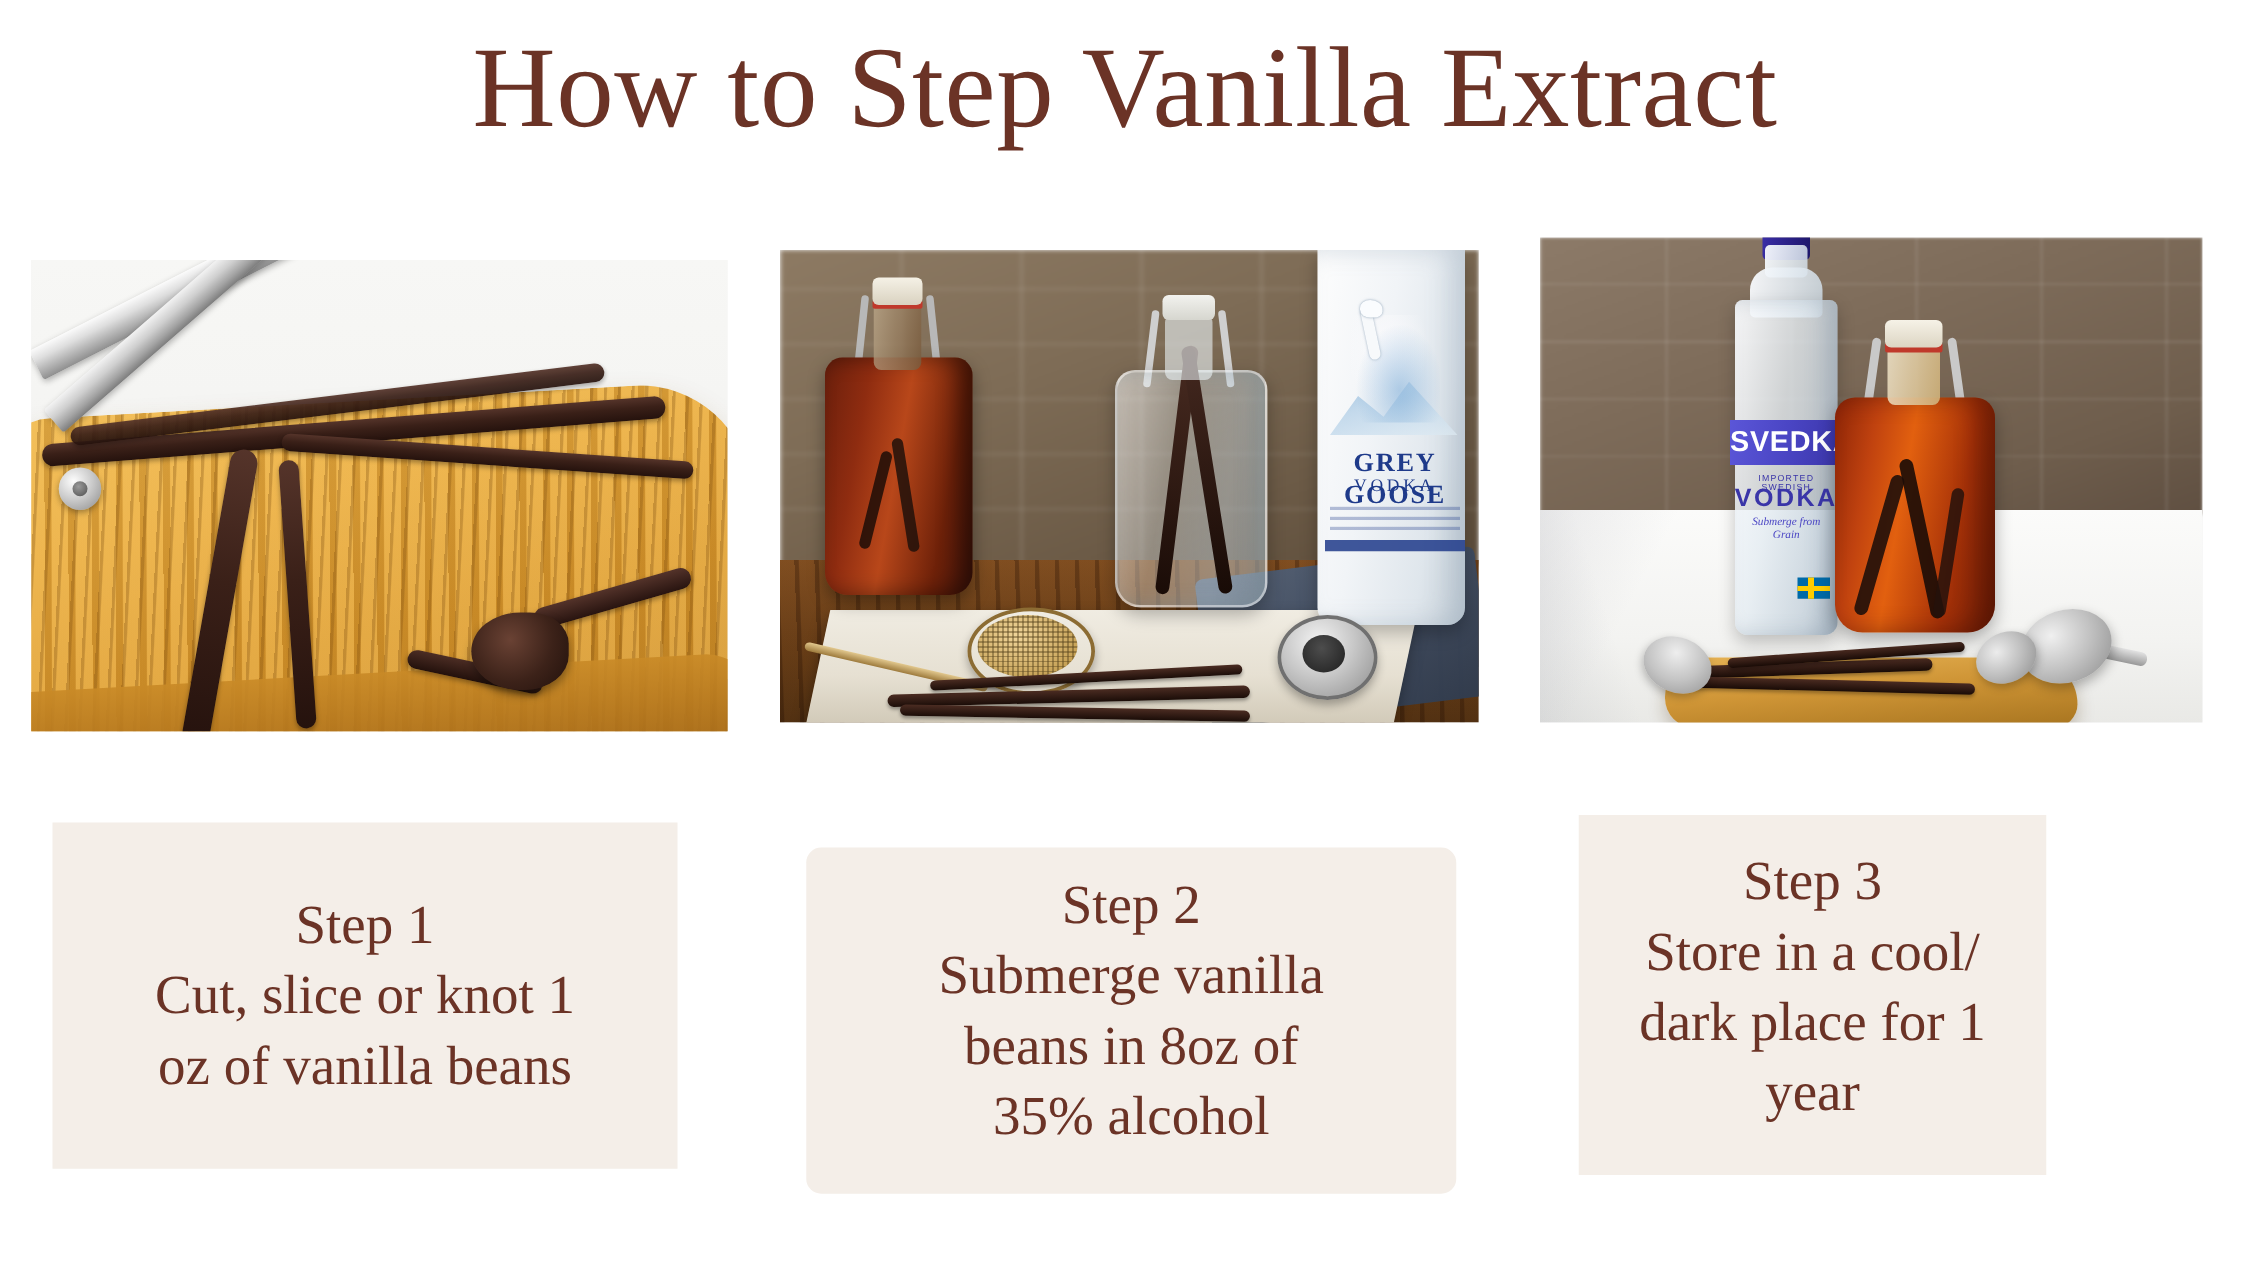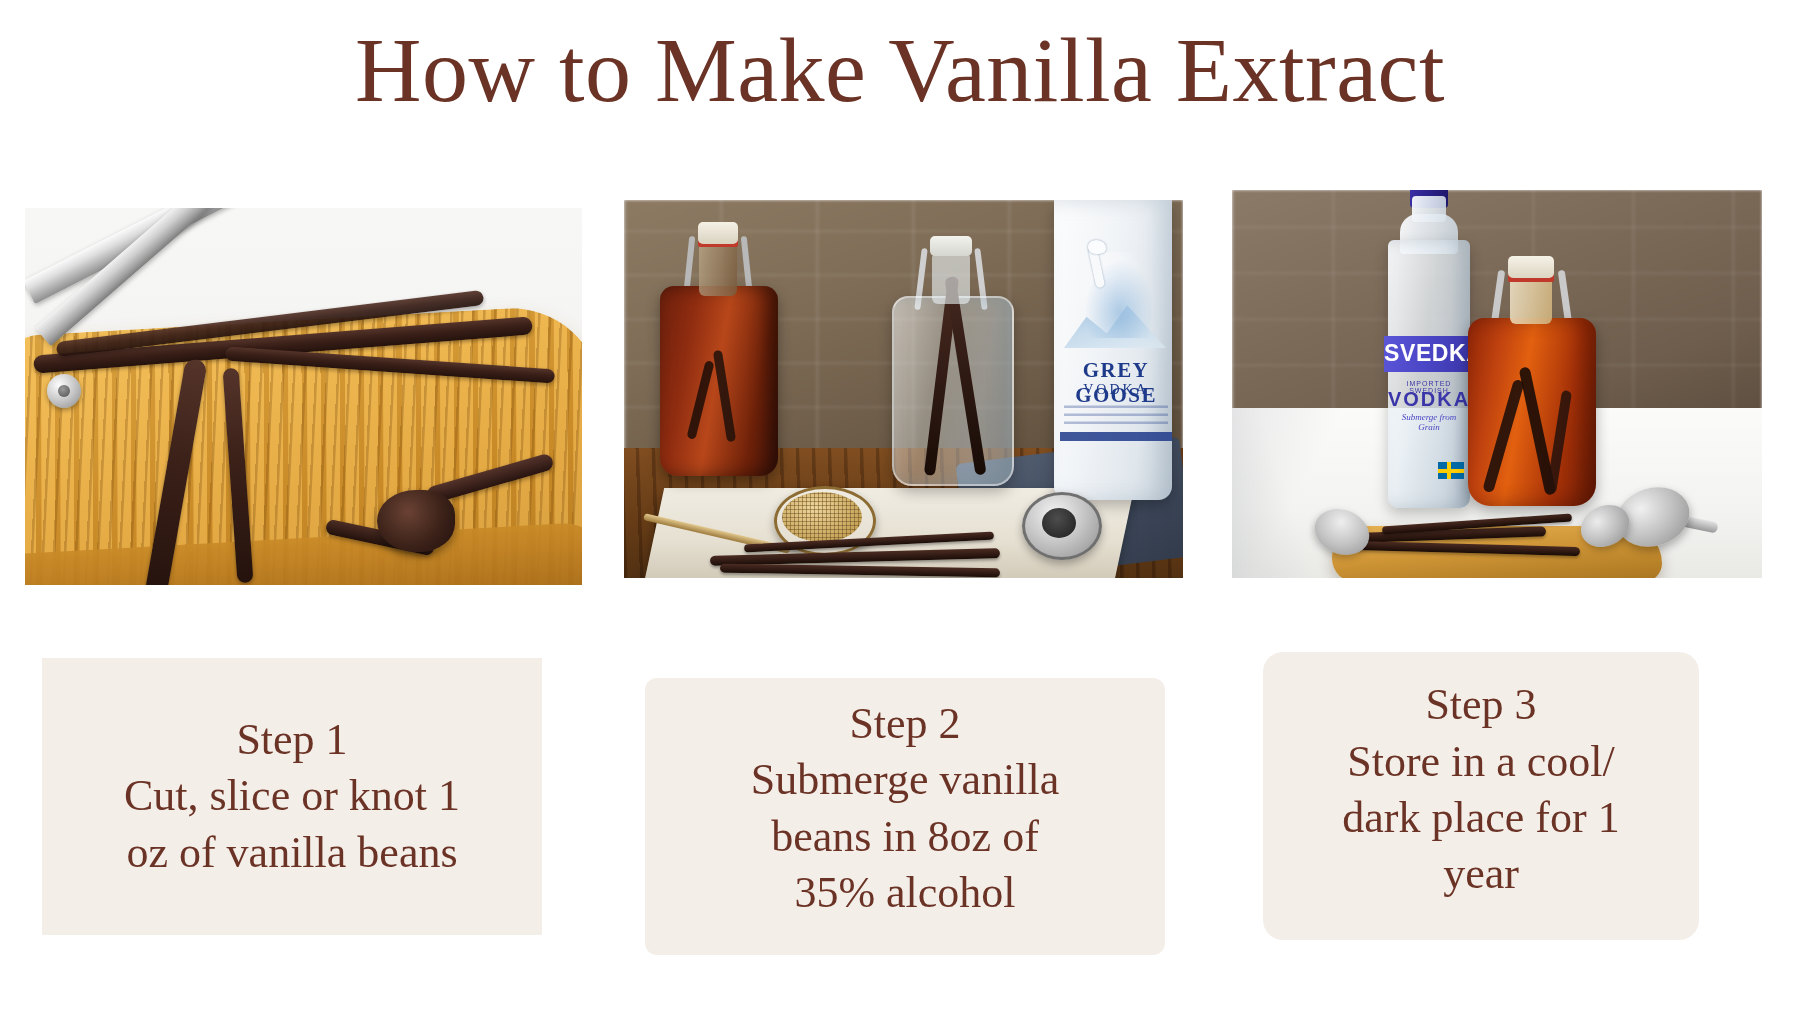--- a/index.html
+++ b/index.html
@@ -389,28 +389,28 @@
     font-family: "Liberation Serif", "DejaVu Serif", serif;
     color: #6B3326;
     font-size: 44px;
     line-height: 1.28;
     font-weight: 400;
     white-space: pre-line;
     padding: 0 8px;
   }
   #step-box-1 { left: 42px;   top: 658px; width: 500px; height: 277px; }
   #step-box-2 { left: 645px;  top: 678px; width: 520px; height: 277px; border-radius: 12px; }
-  #step-box-3 { left: 1263px; top: 652px; width: 436px; height: 288px; border-radius: 20px; }
+  #step-box-3 { left: 1263px; top: 652px; width: 374px; height: 288px; }
   #step-box-2 .step-text { transform: translateY(-8px); }
   #step-box-3 .step-text { transform: translateY(-6px); }
 </style>
 </head>
 <body>
 
-<div class="page-title">How to Make Vanilla Extract</div>
+<div class="page-title">How to Step Vanilla Extract</div>
 
 <div class="photo" id="photo-1">
   <div class="layer" id="p1-bg"></div>
   <div class="layer" id="p1-board"></div>
   <div class="layer" id="p1-board-edge"></div>
   <div class="layer bean" id="p1-bean-a"></div>
   <div class="layer bean" id="p1-bean-b"></div>
   <div class="layer bean" id="p1-bean-c"></div>
   <div class="layer bean" id="p1-bean-d"></div>
   <div class="layer bean" id="p1-bean-e"></div>

